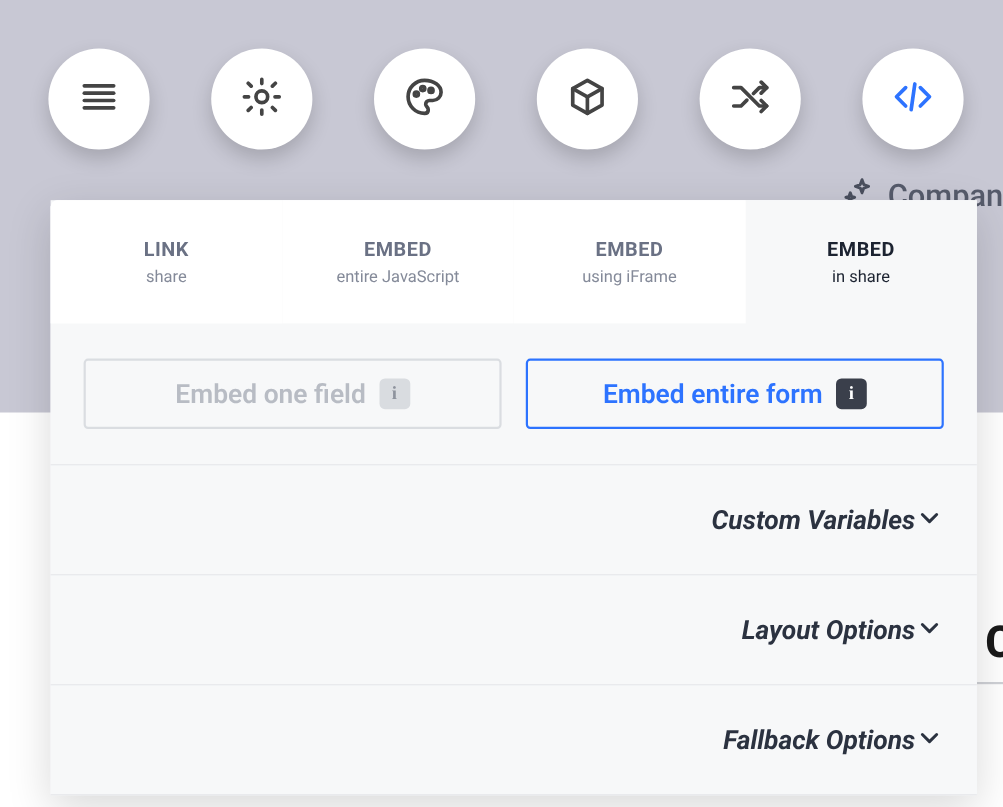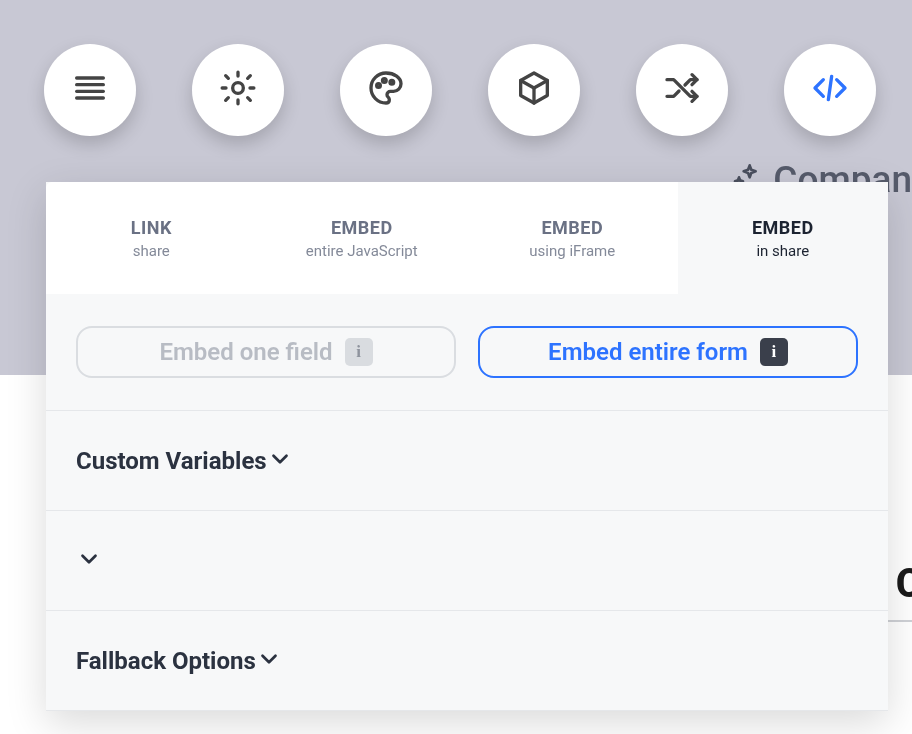--- a/index.html
+++ b/index.html
@@ -33,21 +33,21 @@
   .circle-btn.active svg * { stroke: #2d73ff; }
 
   .top-right-extra {
     position: absolute;
     top: 158px;
     right: 0;
     display: flex;
     align-items: center;
     gap: 10px;
     color: #565b6b;
-    font-size: 37px;
+    font-size: 28px;
     font-weight: 500;
     overflow: hidden;
     white-space: nowrap;
   }
   .sparkle-icon svg { width: 32px; height: 32px; }
   .sparkle-icon svg * { stroke: #4a4f5e; stroke-width: 2; fill: none; stroke-linecap: round; stroke-linejoin: round; }
 
   .panel {
     position: absolute;
     top: 182px;
@@ -84,22 +84,22 @@
   .tab.inactive .tab-sub, .tab.first-inactive .tab-sub { color: #848a99; }
 
   .options-row {
     display: flex;
     gap: 22px;
     padding: 32px 30px;
     background: #f7f8f9;
   }
   .option-box {
     flex: 1;
-    height: 52px;
-    border-radius: 16px;
+    height: 64px;
+    border-radius: 4px;
     display: flex;
     align-items: center;
     justify-content: center;
     gap: 12px;
     font-size: 24px;
     font-weight: 600;
     cursor: pointer;
   }
   .option-box.disabled {
     border: 2px solid #dadde1;
@@ -124,25 +124,26 @@
   .info-badge.light { background: #d9dce0; color: #8e939d; }
   .info-badge.dark { background: #3a3f4b; color: #fff; }
 
   .accordion {
     background: #f7f8f9;
     border-top: 1px solid #e5e7ea;
   }
   .accordion-item {
     display: flex;
     align-items: center;
-    justify-content: flex-start;
+    justify-content: flex-end;
     padding: 0 30px;
     height: 100px;
     border-bottom: 1px solid #e5e7ea;
     cursor: pointer;
+    font-style: italic;
   }
   .accordion-item:last-child { border-bottom: 1px solid #e5e7ea; }
   .accordion-label {
     font-size: 24px;
     font-weight: 700;
     color: #2b3240;
   }
   .chevron svg { width: 26px; height: 26px; }
   .chevron svg * { stroke: #2b3240; stroke-width: 2.5; fill: none; stroke-linecap: round; stroke-linejoin: round; }
 
@@ -274,20 +275,21 @@
   <div class="accordion">
     <div class="accordion-item">
       <span class="accordion-label">Custom Variables</span>
       <span class="chevron">
         <svg viewBox="0 0 24 24">
             <polyline points="6 9 12 15 18 9"></polyline>
           </svg>
       </span>
     </div>
     <div class="accordion-item">
+      <span class="accordion-label">Layout Options</span>
       <span class="chevron">
         <svg viewBox="0 0 24 24">
             <polyline points="6 9 12 15 18 9"></polyline>
           </svg>
       </span>
     </div>
     <div class="accordion-item">
       <span class="accordion-label">Fallback Options</span>
       <span class="chevron">
         <svg viewBox="0 0 24 24">

